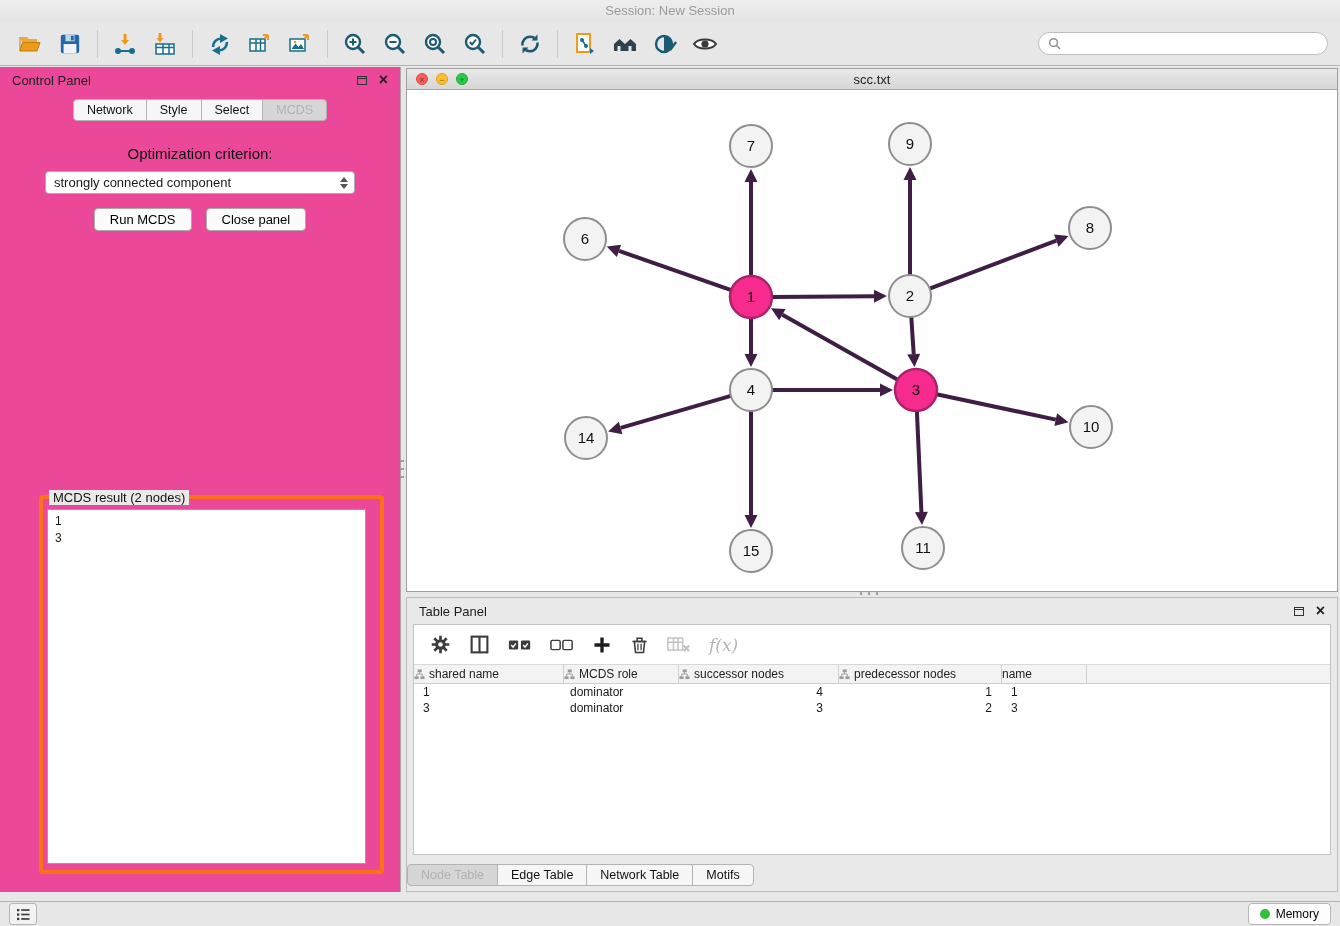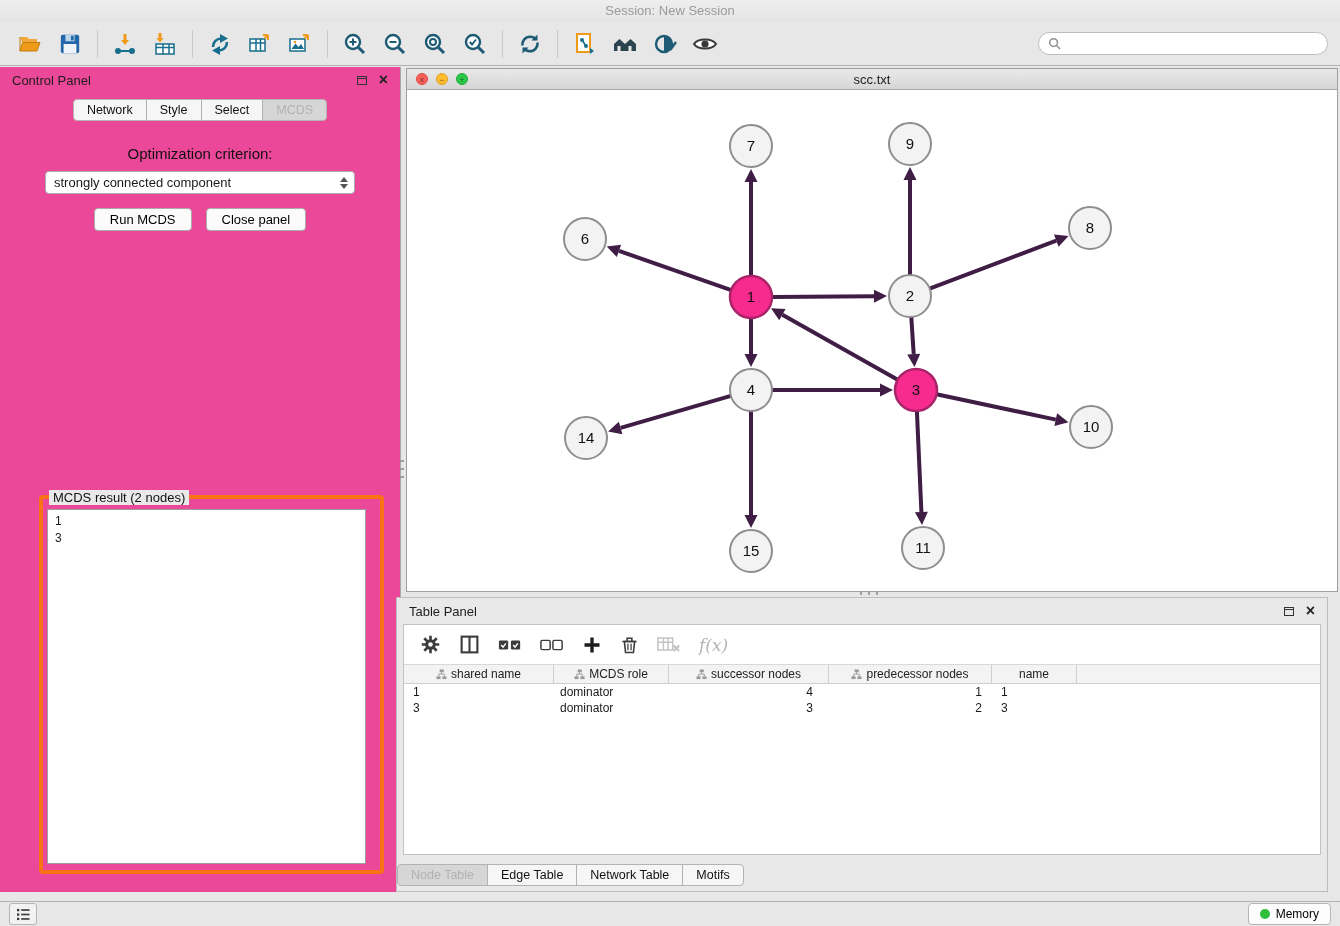--- a/index.html
+++ b/index.html
@@ -77,31 +77,31 @@
   .light { width:12px; height:12px; border-radius:50%; font-size:9px; line-height:12px;
     text-align:center; color:rgba(0,0,0,0.5); cursor:pointer; }
   .light.red { background:#f9605a; border:1px solid #dd4b44; }
   .light.yellow { background:#fdbd2e; border:1px solid #dfa022; }
   .light.green { background:#2bc948; border:1px solid #23a73a; }
   .net-canvas { position:absolute; left:0; right:0; top:21px; bottom:0; background:#fff; }
   .net-canvas svg { position:absolute; inset:0; }
   .net-canvas text { font-family:"Liberation Sans",sans-serif; }
 
   
-  .table-panel { position:absolute; left:396px; top:597px; width:932px; bottom:34px;
+  .table-panel { position:absolute; left:406px; top:597px; width:932px; bottom:34px;
     background:#e9e9e9; border:1px solid #bdbdbd; }
   .tp-body { position:absolute; top:26px; left:6px; right:6px; bottom:36px;
     background:#fff; border:1px solid #c2c2c2; }
   .tp-toolbar { height:40px; display:flex; align-items:center; gap:18px; padding-left:16px;
     border-bottom:1px solid #d8d8d8; }
   .tp-tool { background:none; border:none; cursor:pointer; display:flex; align-items:center; }
   .fx-label { font-family:"DejaVu Serif", serif; font-style:italic; font-size:17px; color:#b3b3b3;text-align:right; }
 
   .thead { display:flex; height:19px; background:#f3f3f3; border-bottom:1px solid #cfcfcf; }
-  .th { display:flex; align-items:center; justify-content:center; gap:4px;
+  .th { display:flex; align-items:center; justify-content:flex-start; gap:4px;
     font-size:12px; color:#222; border-right:1px solid #cfcfcf; cursor:pointer; }
   .c1{width:150px;} .c2{width:115px;} .c3{width:160px;} .c4{width:163px;} .c5{width:85px;}
   .trow { display:flex; height:16px; font-size:12px; align-items:center; cursor:default; }
   .td { overflow:hidden; white-space:nowrap; }
   .td.c1 { padding-left:9px; }
   .td.c2 { padding-left:6px; }
   .td.c3 { text-align:right; padding-right:16px; }
   .td.c4 { text-align:right; padding-right:10px; }
   .td.c5 { padding-left:9px; }
 

